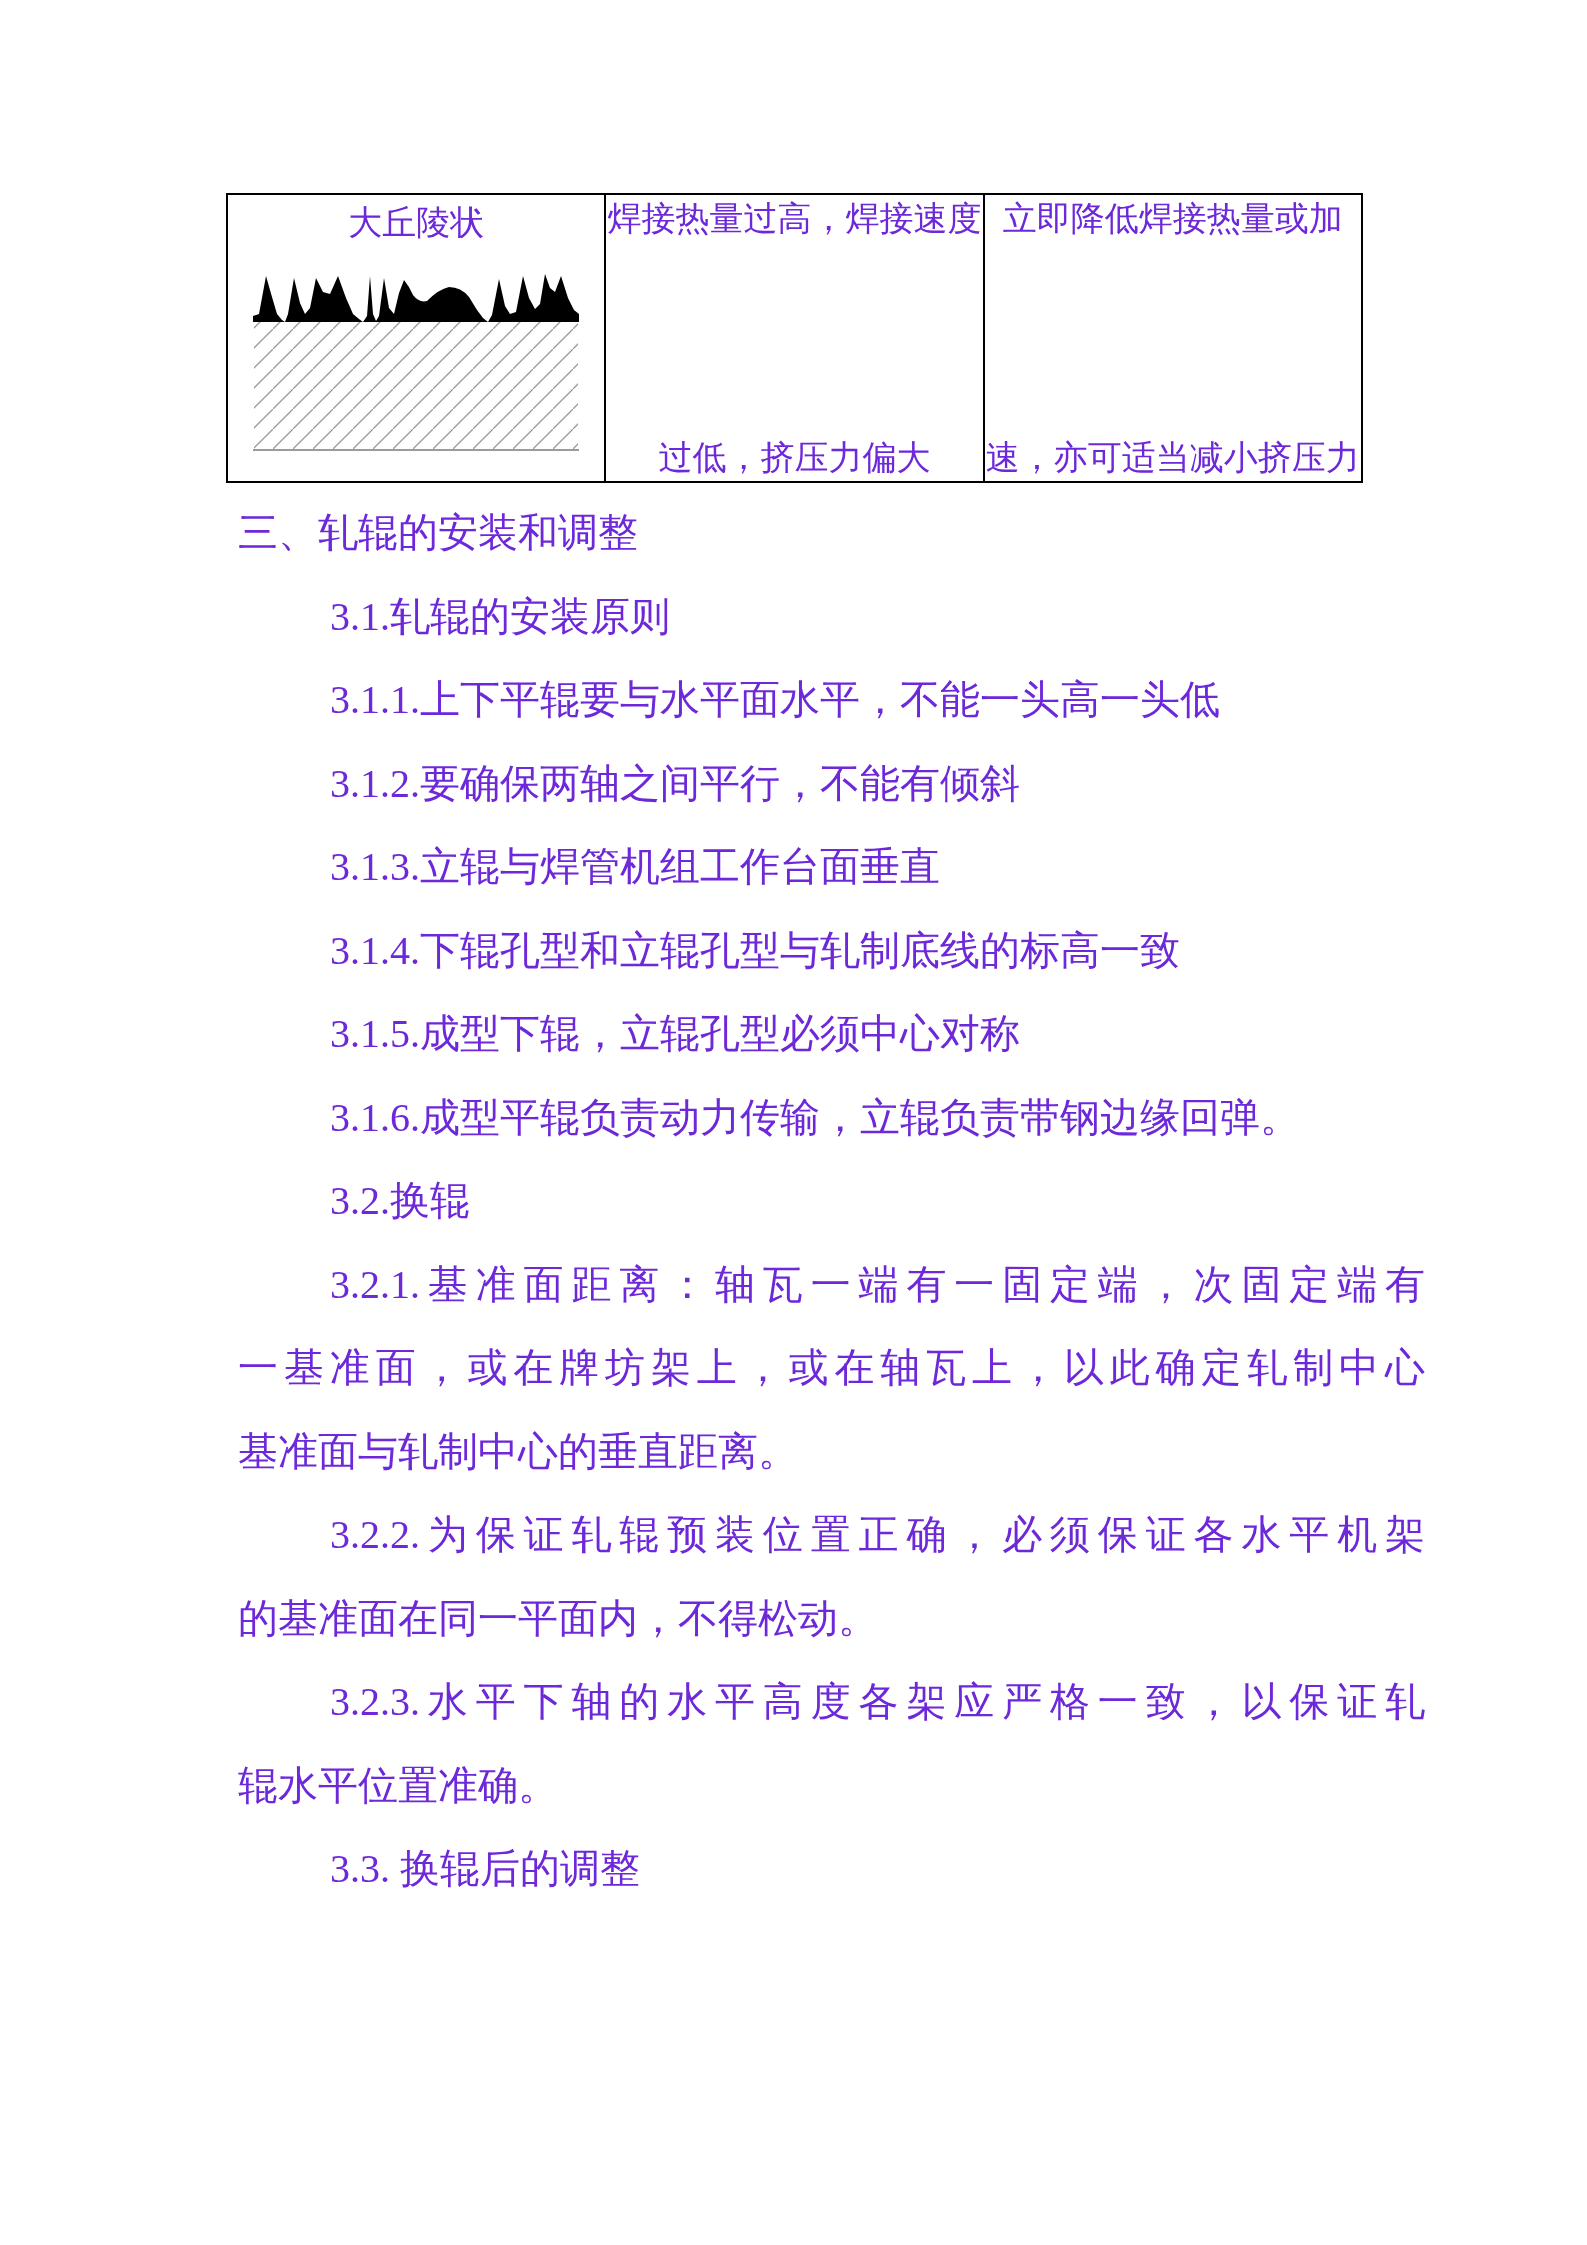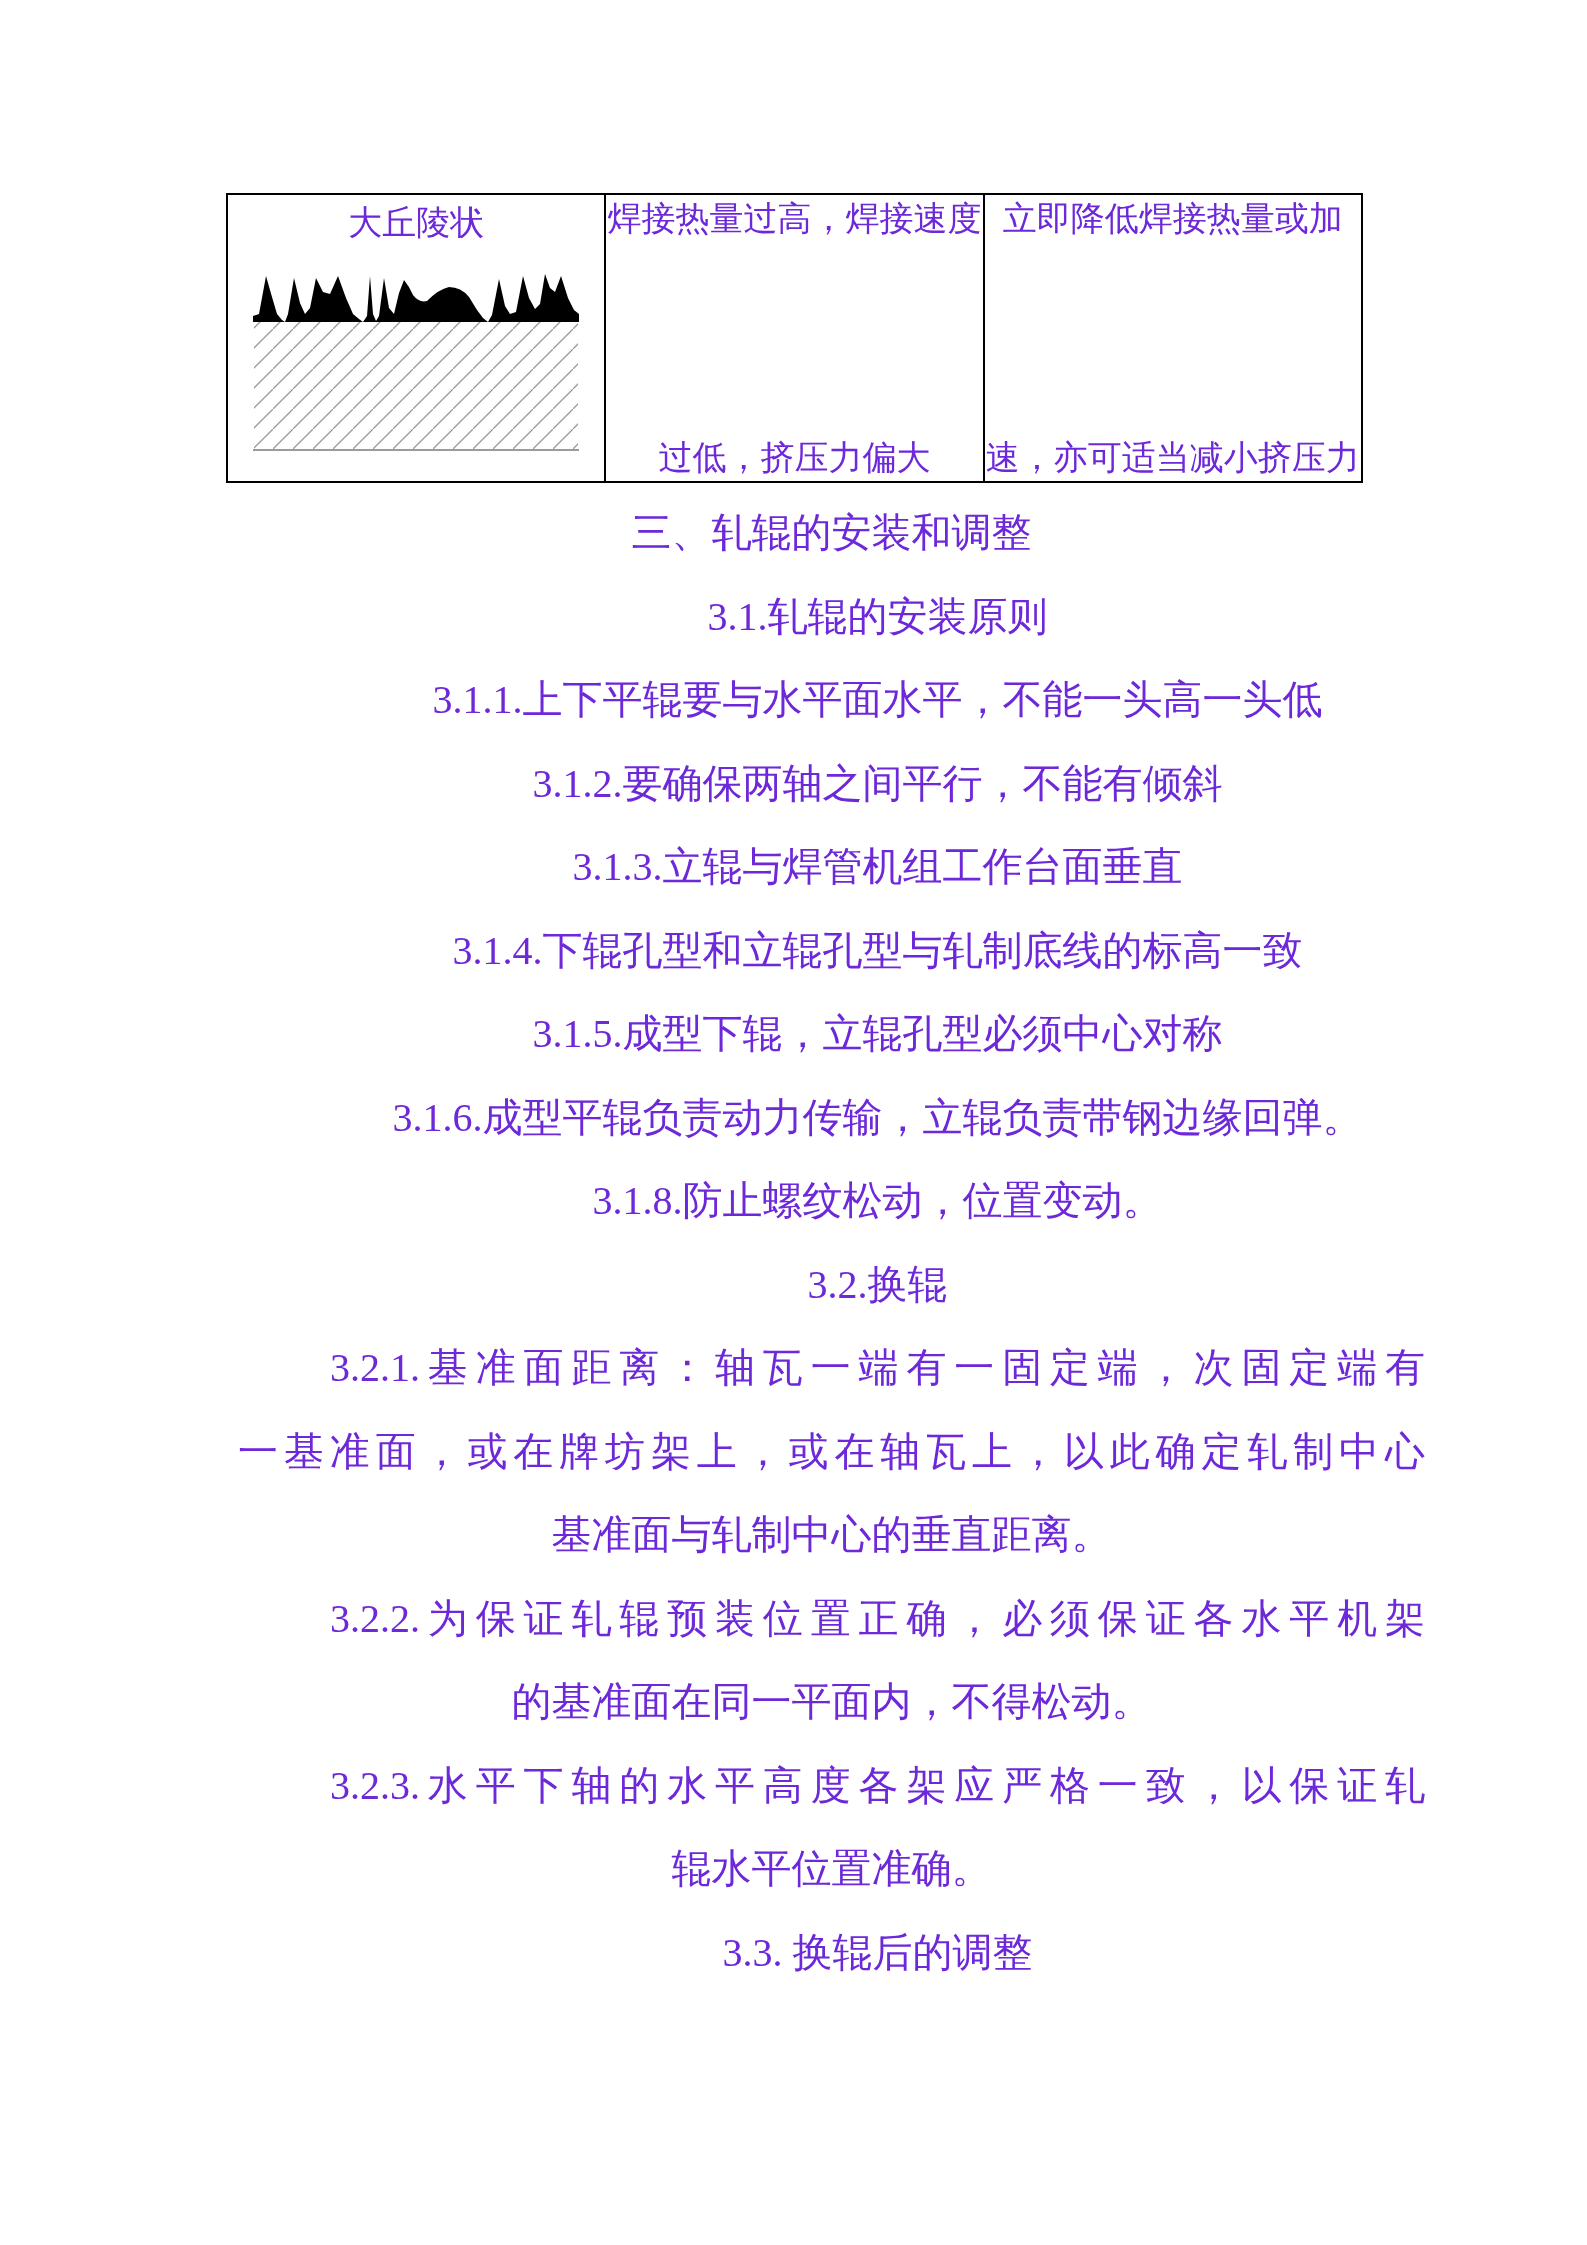--- a/index.html
+++ b/index.html
@@ -34,21 +34,20 @@
   #defect-figure{margin-top:26px;line-height:0;}
   
   #body-text{
     position:absolute;left:238px;top:491px;
     width:1187px;
     font-size:40px;
   }
   .ln{
     height:83.5px;line-height:83.5px;
     white-space:pre-wrap;
-    text-align:center;
   }
   .ind{padding-left:92px;}
   .just{text-align:justify;text-align-last:justify;}
 </style>
 </head>
 <body>
 
 <div id="page">
 
   <div id="defect-table">
@@ -95,21 +94,20 @@
 
   <div id="body-text">
     <div class="ln">三、轧辊的安装和调整</div>
     <div class="ln ind">3.1.轧辊的安装原则</div>
     <div class="ln ind">3.1.1.上下平辊要与水平面水平，不能一头高一头低</div>
     <div class="ln ind">3.1.2.要确保两轴之间平行，不能有倾斜</div>
     <div class="ln ind">3.1.3.立辊与焊管机组工作台面垂直</div>
     <div class="ln ind">3.1.4.下辊孔型和立辊孔型与轧制底线的标高一致</div>
     <div class="ln ind">3.1.5.成型下辊，立辊孔型必须中心对称</div>
     <div class="ln ind">3.1.6.成型平辊负责动力传输，立辊负责带钢边缘回弹。</div>
-    <div class="ln ind">3.1.8.防止螺纹松动，位置变动。</div>
     <div class="ln ind">3.2.换辊</div>
     <div class="ln ind just">3.2.1.基准面距离：轴瓦一端有一固定端，次固定端有</div>
     <div class="ln just">一基准面，或在牌坊架上，或在轴瓦上，以此确定轧制中心</div>
     <div class="ln">基准面与轧制中心的垂直距离。</div>
     <div class="ln ind just">3.2.2.为保证轧辊预装位置正确，必须保证各水平机架</div>
     <div class="ln">的基准面在同一平面内，不得松动。</div>
     <div class="ln ind just">3.2.3.水平下轴的水平高度各架应严格一致，以保证轧</div>
     <div class="ln">辊水平位置准确。</div>
     <div class="ln ind">3.3. 换辊后的调整</div>
   </div>

